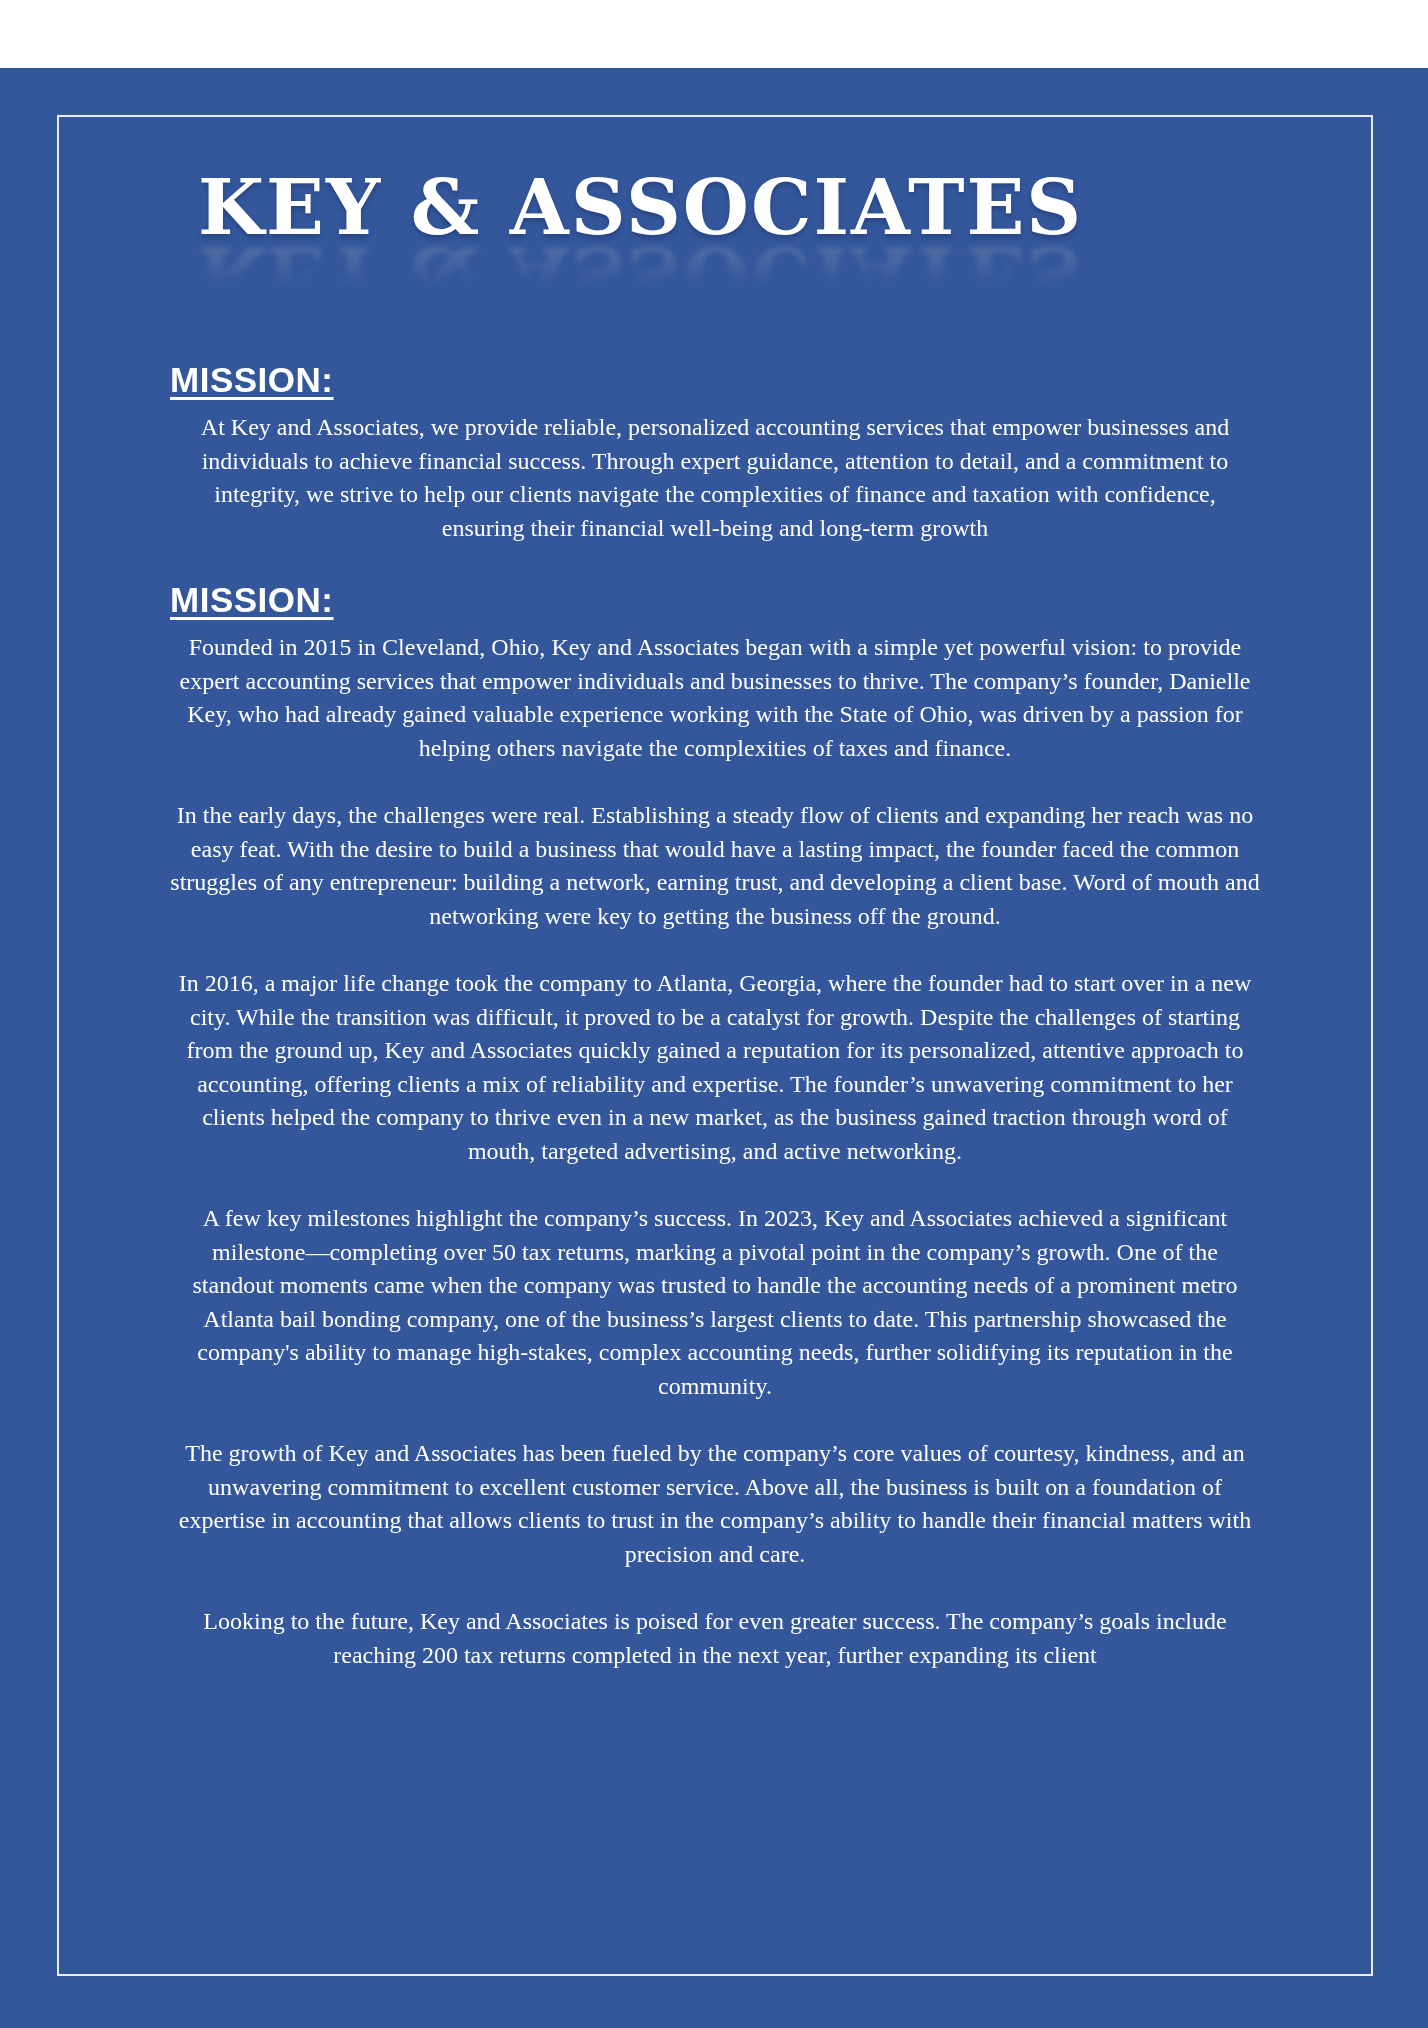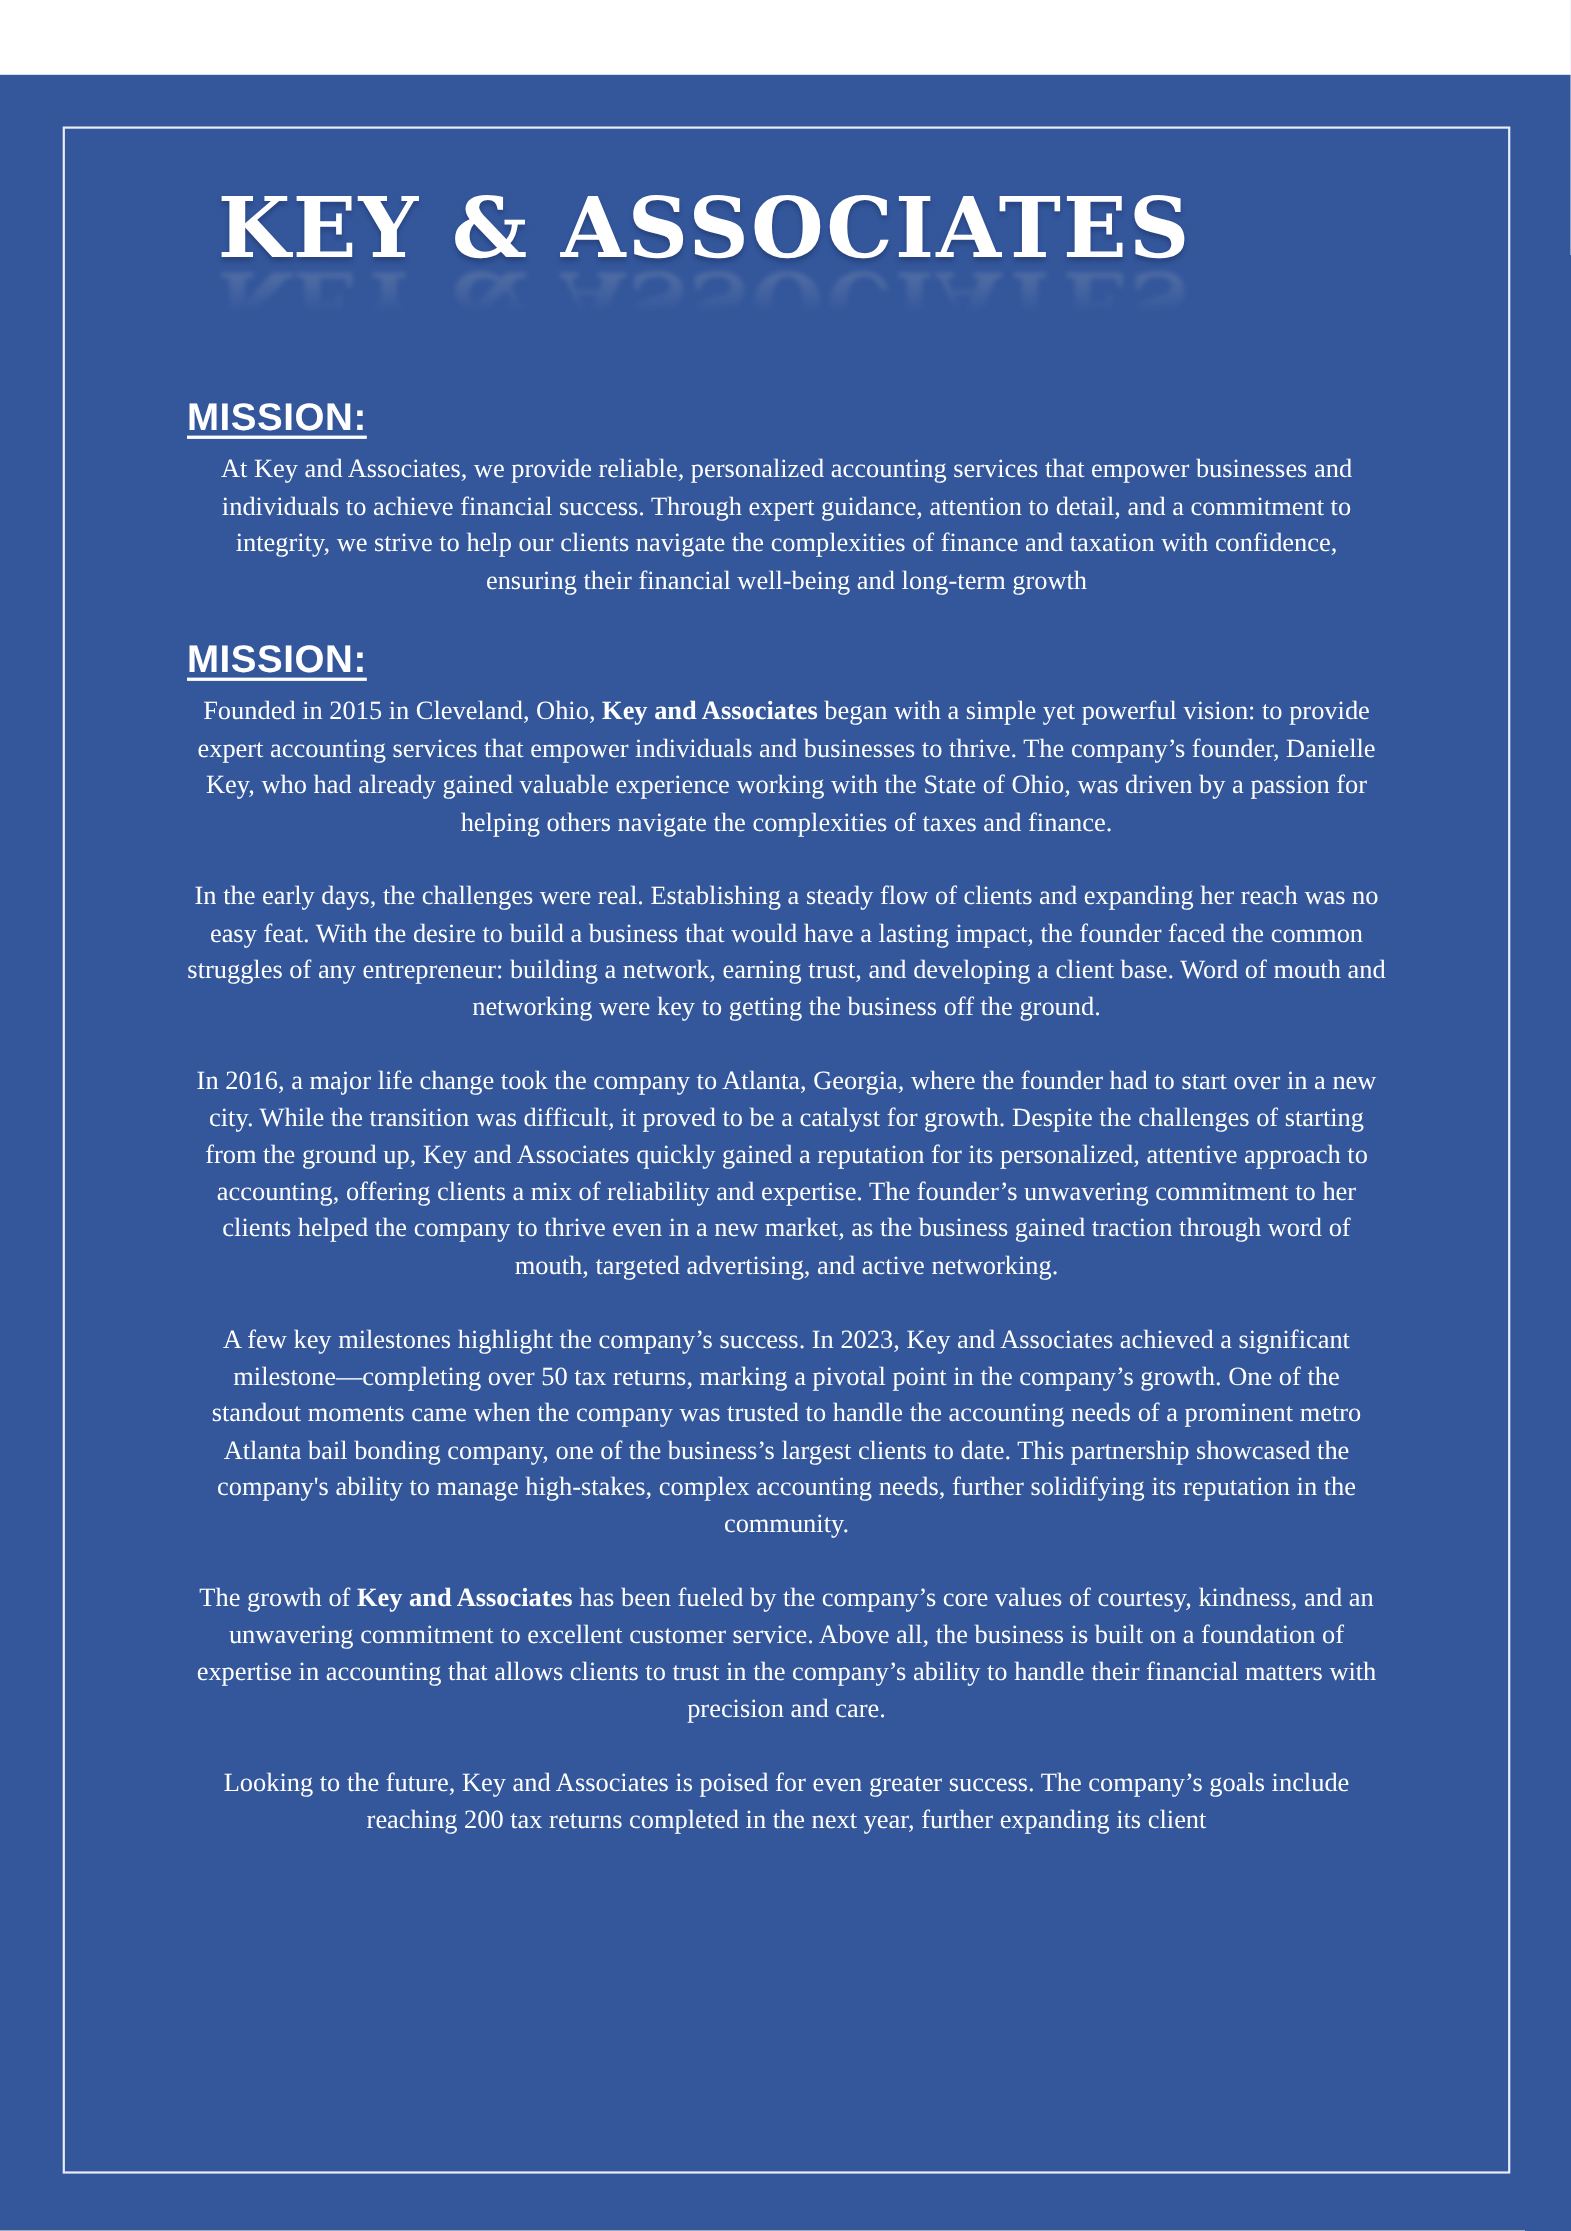--- a/index.html
+++ b/index.html
@@ -82,21 +82,21 @@
     color: var(--text-col, #ffffff);
   }
   .para {
     font-family: "Liberation Serif", serif;
     font-size: 24px;
     line-height: 33.5px;
     margin: 0 0 34px 0;
     color: var(--text-col, #ffffff);
     text-align: center;
   }
-  .para .bold { font-weight: bold; }
+  .para .bold { font-weight: normal; }
 </style>
 </head>
 <body>
 
 <div class="canvas">
   <div class="blue-page">
     <div class="inner-border"></div>
     <div class="content">
       <div class="title-wrap">
         <div class="doc-title">KEY &amp; ASSOCIATES</div>

